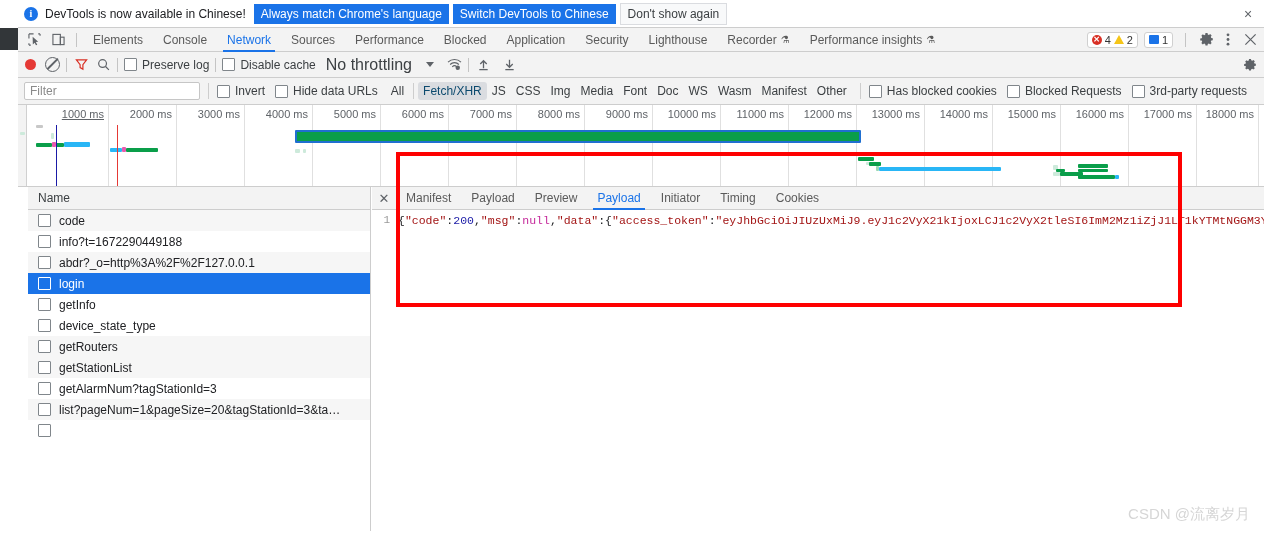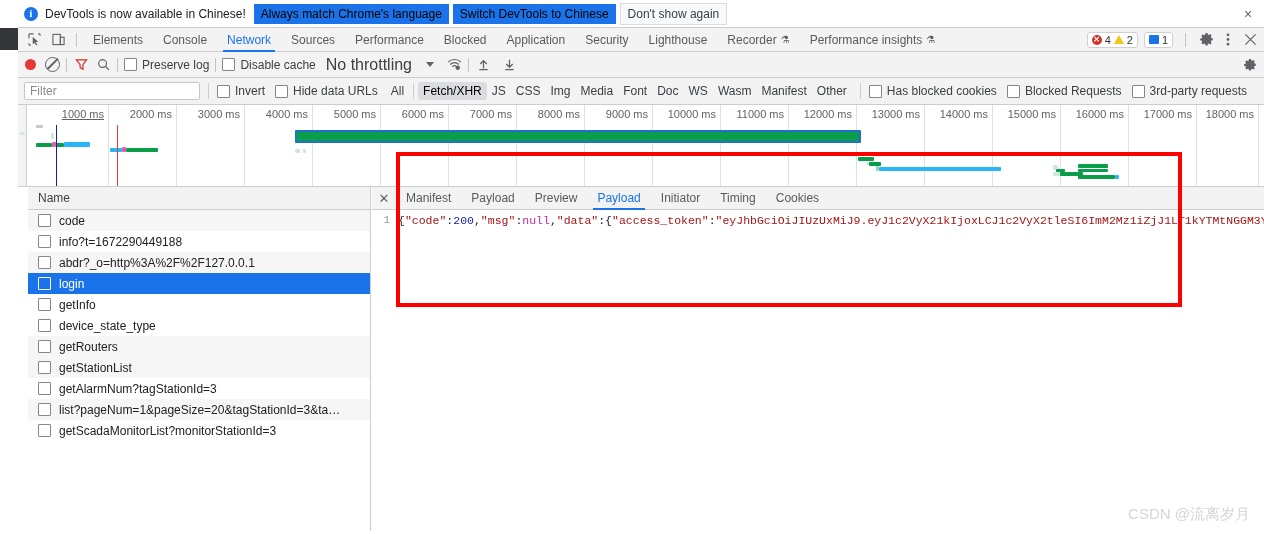--- a/index.html
+++ b/index.html
@@ -41,21 +41,21 @@
     display:flex; align-items:center; justify-content:center;
     margin-right: 7px; flex: 0 0 auto;
     font-family: "Liberation Serif", serif;
   }
   .banner-text { font-size: 12px; color: #202124; margin-right: 8px; white-space: nowrap; }
   .banner-btn {
     font-size: 12px; padding: 3px 7px; margin-right: 4px;
     border: none; cursor: pointer; white-space: nowrap;
     font-family: "Liberation Sans", sans-serif;
   }
-  .banner-btn.primary { background: #1a73e8; color: #000000; }
+  .banner-btn.primary { background: #1a73e8; color: #ffffff; }
   .banner-btn.ghost { background: #f8f9fa; color: #3c4043; border: 1px solid #dadce0; }
   .banner-close {
     position: absolute; right: 8px; top: 6px;
     width: 16px; height: 16px; cursor: pointer;
     color: #5f6368; font-size: 14px; line-height: 16px; text-align: center;
   }
 
   
   .devtools-tabbar {
     position: absolute; left: 18px; top: 28px; width: 1246px; height: 24px;
@@ -131,21 +131,21 @@
     width:176px; height:18px; margin-left:6px;
     border:1px solid #c6c6c6; border-radius:2px; background:#fff;
     font-size:12px; color:#202124; padding:0 5px; box-sizing:border-box;
     font-family:"Liberation Sans", sans-serif;
   }
   .filter-input::placeholder { color:#8a8a8a; }
   .vdiv { width:1px;height:16px;background:#cdcdcd;margin:0 8px;}
   .ftype {
     font-size:12px;color:#3c4043;padding:2px 5px;border-radius:3px;cursor:pointer;white-space:nowrap;
   }
-  .ftype.active { background:#dadce0; color:#000000; }
+  .ftype.active { background:#dadce0; color:#0c4a6e; }
 
   
   .overview {
     position:absolute; left:18px; top:105px; width:1246px; height:82px;
     background:#fff; border-bottom:1px solid #cdcdcd; box-sizing:border-box;
     overflow:hidden;
   }
   .ruler { position:absolute; left:0; top:0; width:100%; height:20px; }
   .ruler-tick {
     position:absolute; top:0; height:82px; border-left:1px solid #e0e0e0;
@@ -573,21 +573,20 @@
         <div class="req-row">
           <span class="cbox"></span>
           <span class="req-name">getAlarmNum?tagStationId=3</span>
         </div>
         <div class="req-row odd">
           <span class="cbox"></span>
           <span class="req-name">list?pageNum=1&amp;pageSize=20&amp;tagStationId=3&amp;ta…</span>
         </div>
         <div class="req-row">
           <span class="cbox"></span>
-          <span class="req-name">getScadaMonitorList?monitorStationId=3</span>
         </div>
       </div>
     </div>
 
     <div class="detail-pane">
       <div class="detail-tabs">
         <div class="dt-close">✕</div>
         <div class="dt-tab">Manifest</div>
         <div class="dt-tab">Payload</div>
         <div class="dt-tab">Preview</div>

